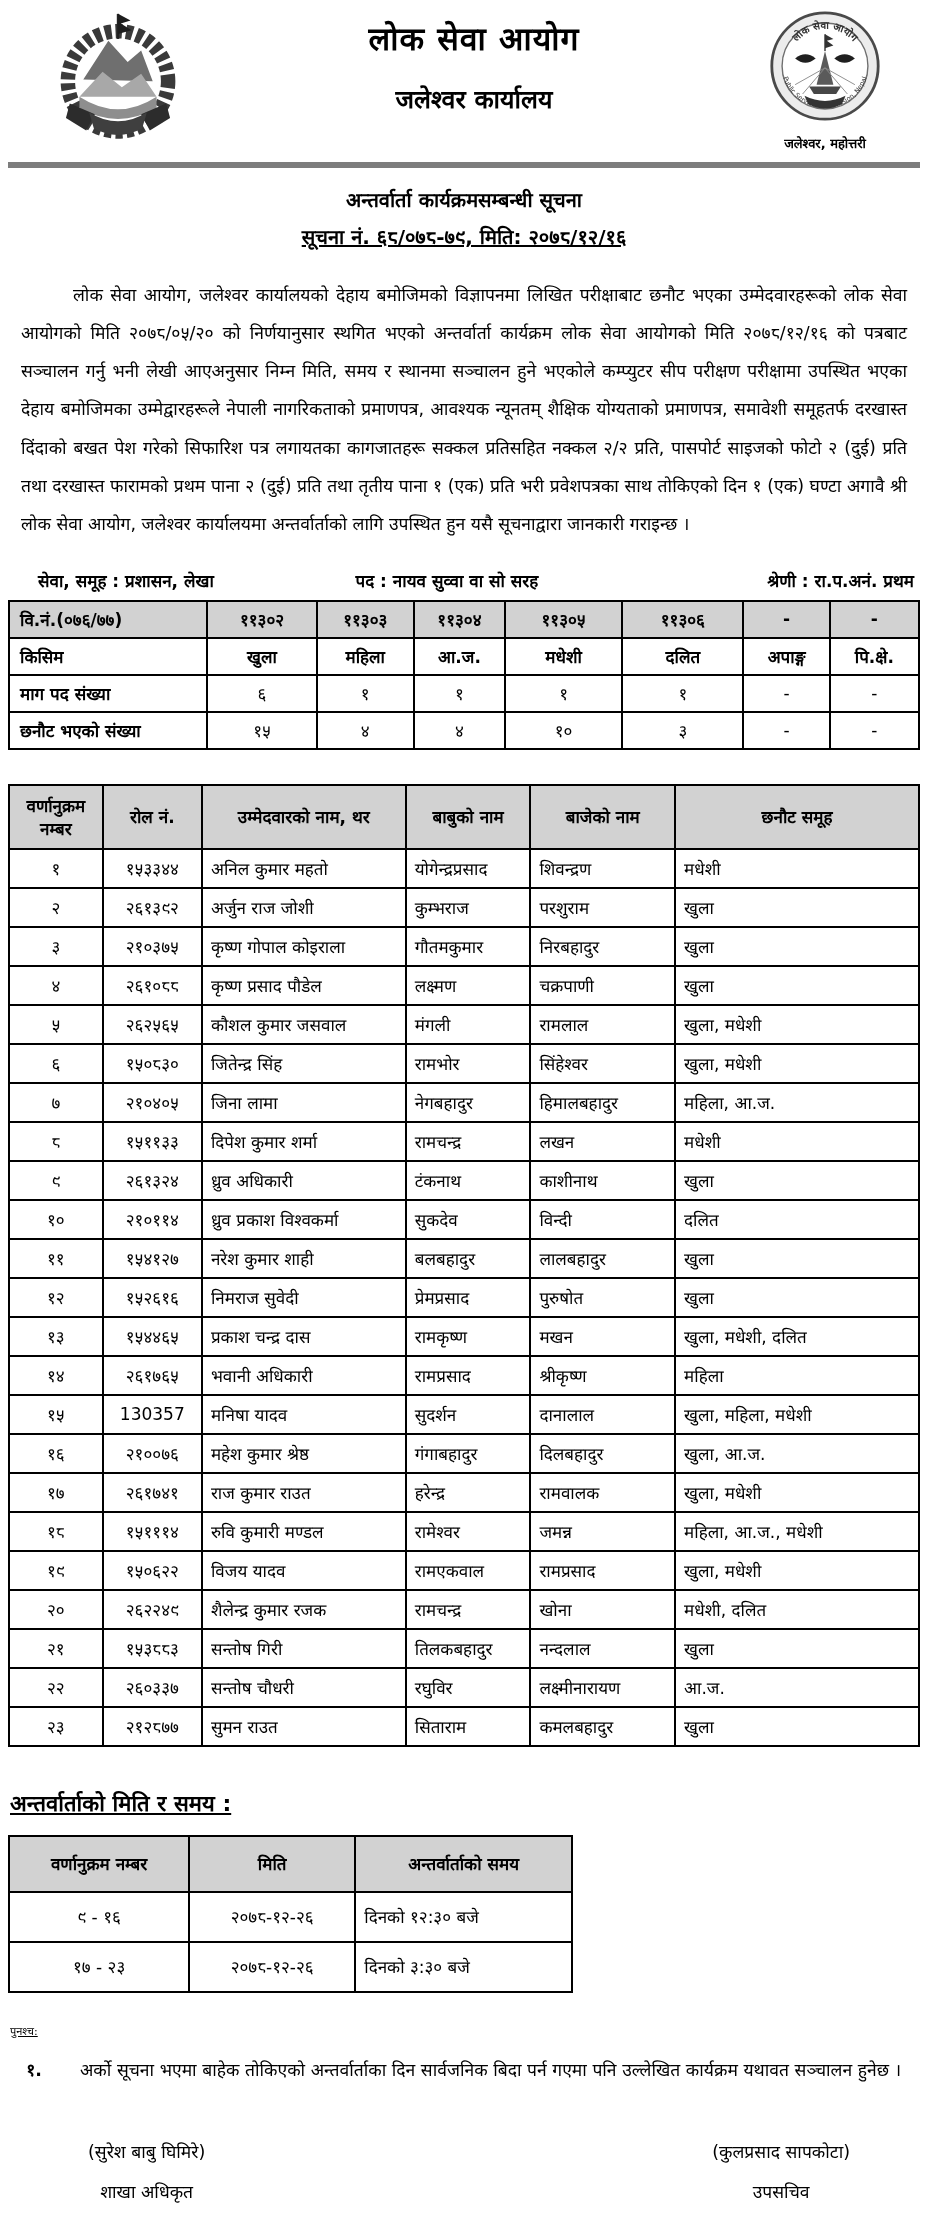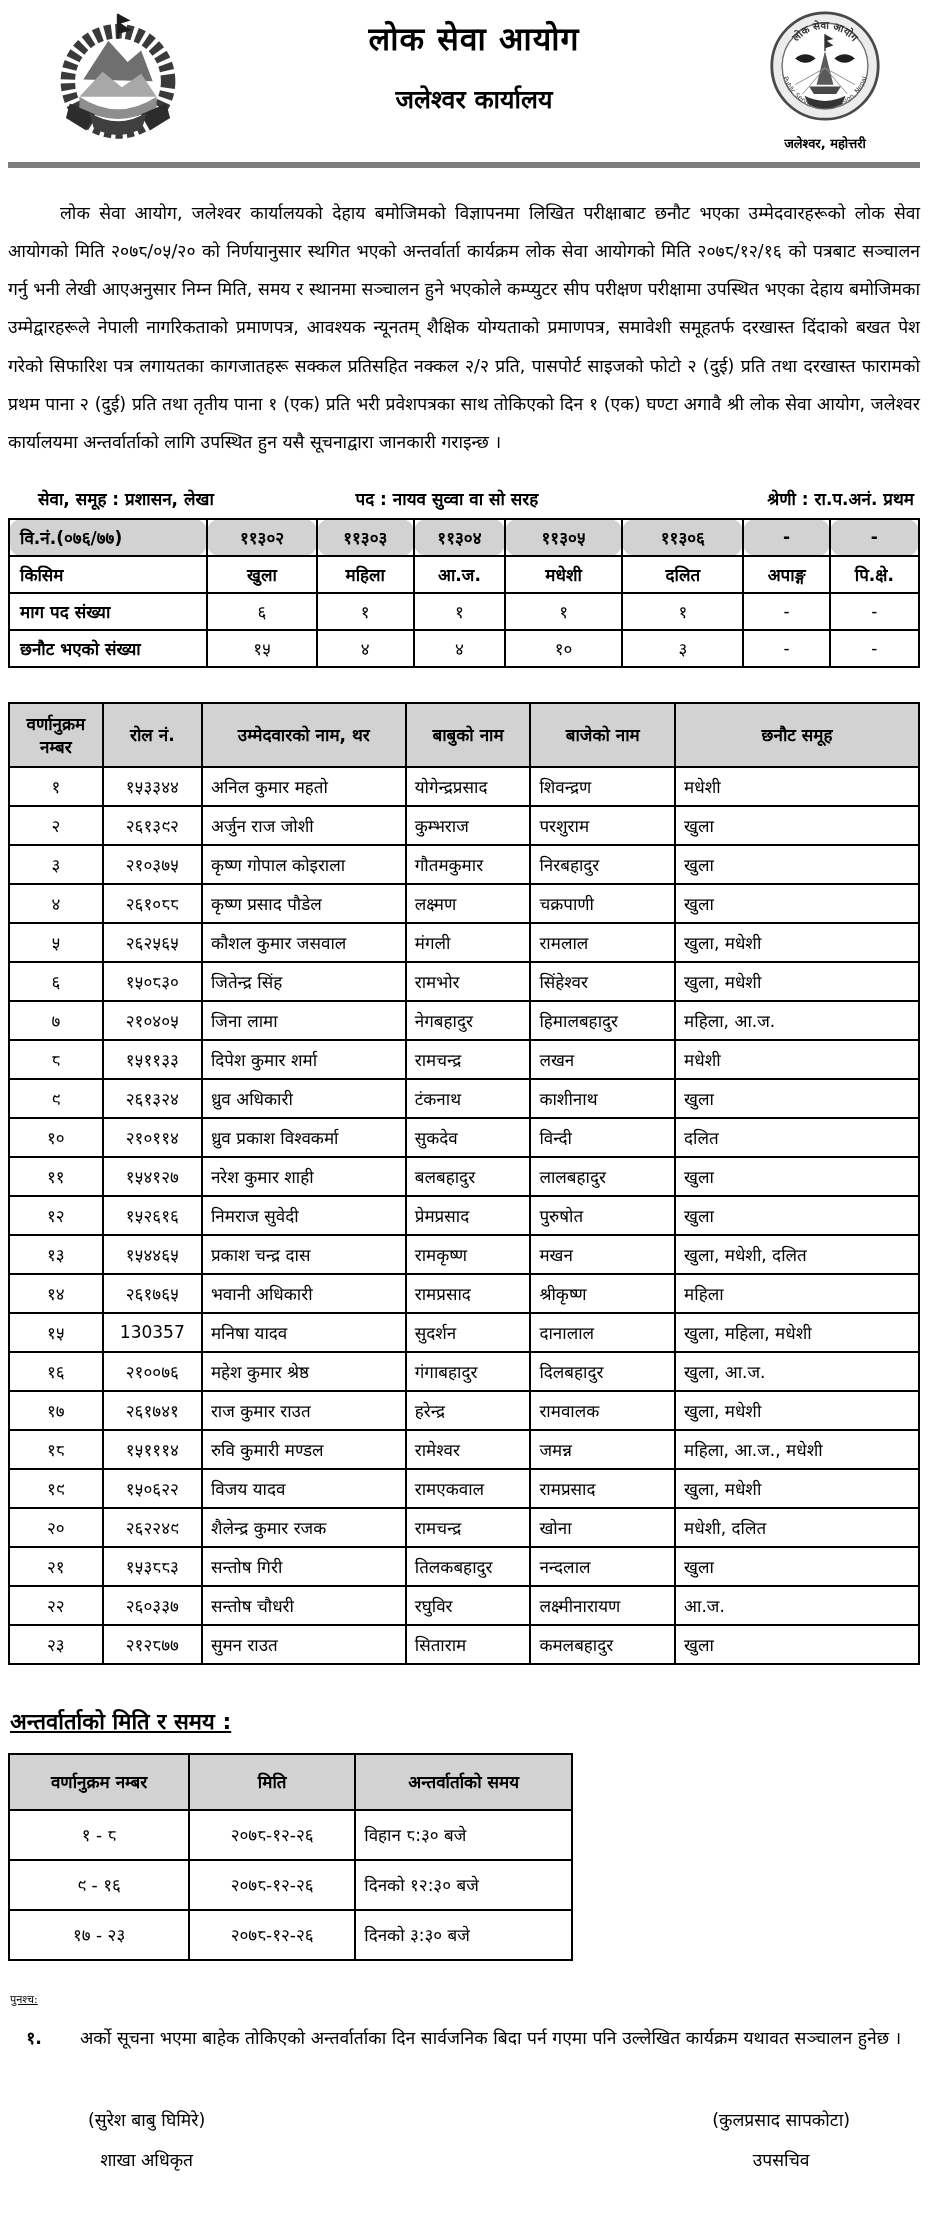--- a/index.html
+++ b/index.html
@@ -25,41 +25,41 @@
 
   .divider { height: 6px; background: #7d7d7d; margin-top: 10px; }
 
   
   .title-block { text-align: center; margin-top: 18px; }
   .notice-title { font-size: 20px; font-weight: bold; }
   .notice-number { font-size: 20px; font-weight: bold; text-decoration: underline; margin-top: 10px; }
 
   
   .body-para {
-    margin: 26px 0 0;
+    margin: 26px 13px 0;
     font-size: 17.5px;
     line-height: 2.18;
     text-align: justify;
     text-indent: 52px;
   }
 
   
   .meta-row { display: flex; margin: 26px 4px 0; font-size: 17px; font-weight: bold; }
   .meta-service { flex: 0 0 38%; padding-left: 26px; }
   .meta-post { flex: 0 0 37%; }
   .meta-grade { flex: 1; text-align: right; padding-right: 2px; }
 
   
   table { border-collapse: collapse; table-layout: fixed; }
   th, td { border: 2px solid #000; font-size: 17px; overflow: hidden; }
   th { background: #d2d2d2; font-weight: bold; }
 
   
   .vacancy-table { width: 100%; margin-top: 8px; }
-  .vacancy-table td { height: 37px; padding: 2px 6px; text-align: center; font-weight: bold; border-radius: 13px; }
+  .vacancy-table td { height: 37px; padding: 2px 6px; text-align: center; font-weight: bold; }
   .vacancy-table td:first-child { text-align: left; padding-left: 10px; }
   .vacancy-table tr:first-child td { background: #d2d2d2; }
   .vacancy-table tr:nth-child(n+3) td:not(:first-child) { font-weight: normal; }
 
   
   .candidates-table { width: 100%; margin-top: 34px; }
   .candidates-table th { height: 64px; padding: 4px; font-size: 17px; }
   .candidates-table td { height: 39px; padding: 2px 8px; text-align: left; }
   .candidates-table td:first-child { text-align: center; padding: 2px; }
   .candidates-table td:nth-child(2) { text-align: center; }
@@ -130,20 +130,24 @@
         </g>
         <path d="M43 82 h34 l-5 8 h-24 z" fill="#474747"></path>
         <path d="M38 92 q22 11 44 0 l-4 9 q-18 9 -36 0 z" fill="#333"></path>
       </svg>
       <div class="location">जलेश्वर, महोत्तरी</div>
     </div>
   </div>
 
   <div class="divider"></div>
 
+  <div class="title-block">
+    <div class="notice-title">अन्तर्वार्ता कार्यक्रमसम्बन्धी सूचना</div>
+    <div class="notice-number">सूचना नं. ६८/०७८-७९, मिति: २०७८/१२/१६</div>
+  </div>
 
   <p class="body-para">लोक सेवा आयोग, जलेश्वर कार्यालयको देहाय बमोजिमको विज्ञापनमा लिखित परीक्षाबाट छनौट भएका उम्मेदवारहरूको लोक सेवा आयोगको मिति २०७८/०५/२० को निर्णयानुसार स्थगित भएको अन्तर्वार्ता कार्यक्रम लोक सेवा आयोगको मिति २०७८/१२/१६ को पत्रबाट सञ्चालन गर्नु भनी लेखी आएअनुसार निम्न मिति, समय र स्थानमा सञ्चालन हुने भएकोले कम्प्युटर सीप परीक्षण परीक्षामा उपस्थित भएका देहाय बमोजिमका उम्मेद्वारहरूले नेपाली नागरिकताको प्रमाणपत्र, आवश्यक न्यूनतम् शैक्षिक योग्यताको प्रमाणपत्र, समावेशी समूहतर्फ दरखास्त दिंदाको बखत पेश गरेको सिफारिश पत्र लगायतका कागजातहरू सक्कल प्रतिसहित नक्कल २/२ प्रति, पासपोर्ट साइजको फोटो २ (दुई) प्रति तथा दरखास्त फारामको प्रथम पाना २ (दुई) प्रति तथा तृतीय पाना १ (एक) प्रति भरी प्रवेशपत्रका साथ तोकिएको दिन १ (एक) घण्टा अगावै श्री लोक सेवा आयोग, जलेश्वर कार्यालयमा अन्तर्वार्ताको लागि उपस्थित हुन यसै सूचनाद्वारा जानकारी गराइन्छ ।</p>
 
   <div class="meta-row">
     <span class="meta-service">सेवा, समूह : प्रशासन, लेखा</span>
     <span class="meta-post">पद : नायव सुव्वा वा सो सरह</span>
     <span class="meta-grade">श्रेणी : रा.प.अनं. प्रथम</span>
   </div>
 
   <table class="vacancy-table">
@@ -417,25 +421,20 @@
     </colgroup>
     <thead>
       <tr>
           <th>वर्णानुक्रम नम्बर</th>
           <th>मिति</th>
           <th>अन्तर्वार्ताको समय</th>
         </tr>
     </thead>
     <tbody>
         <tr>
-          <td>१ - ८</td>
-          <td>२०७८-१२-२६</td>
-          <td>विहान ८:३० बजे</td>
-        </tr>
-        <tr>
           <td>९ - १६</td>
           <td>२०७८-१२-२६</td>
           <td>दिनको १२:३० बजे</td>
         </tr>
         <tr>
           <td>१७ - २३</td>
           <td>२०७८-१२-२६</td>
           <td>दिनको ३:३० बजे</td>
         </tr>
       </tbody>

